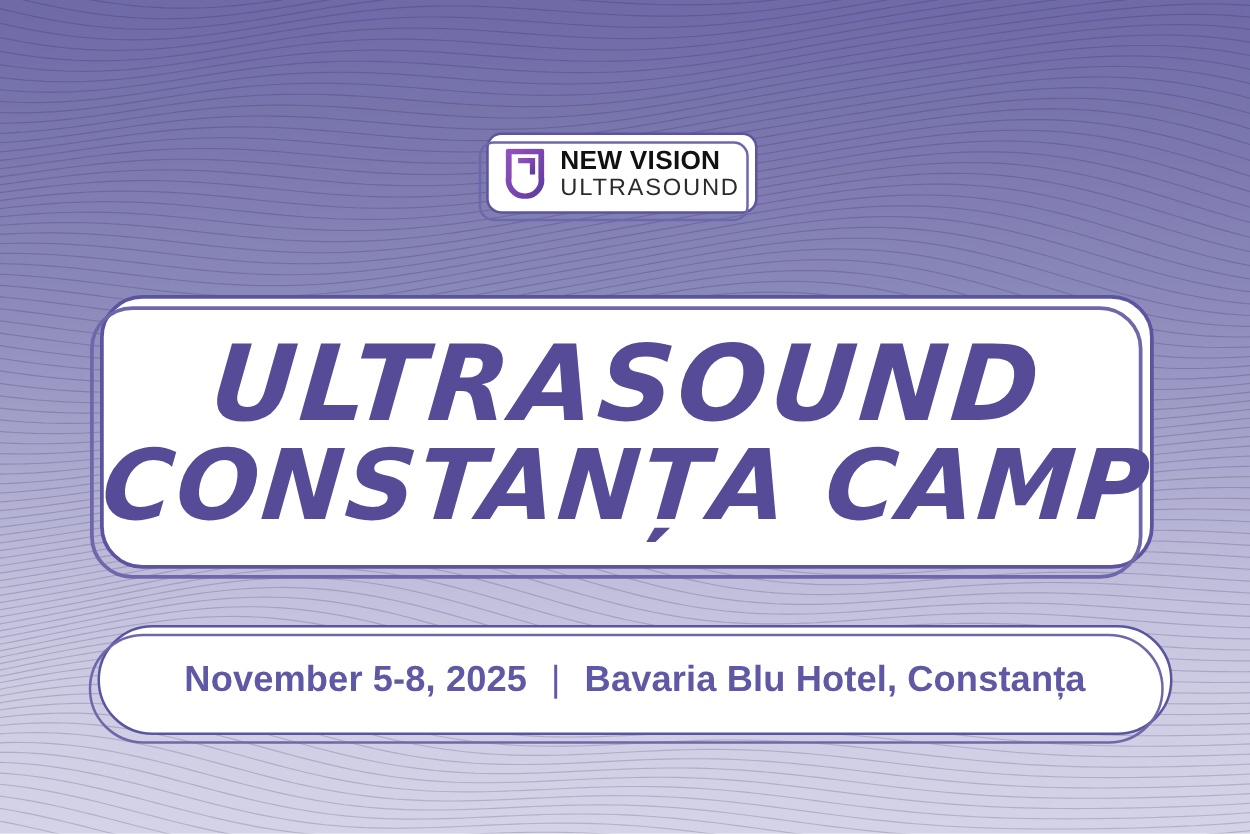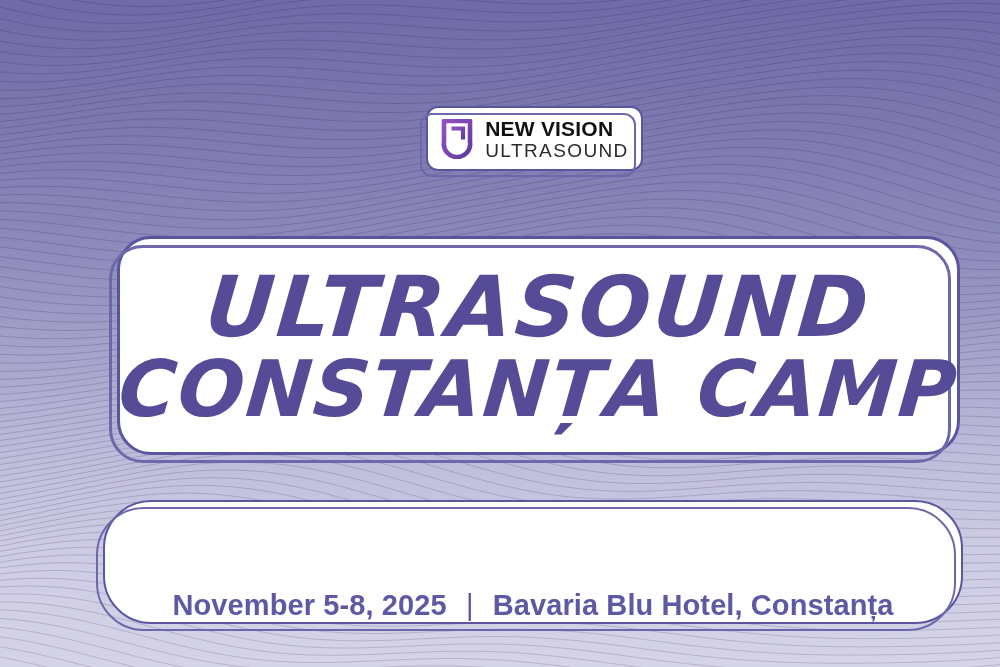--- a/index.html
+++ b/index.html
@@ -51,21 +51,20 @@
         rgba(255,255,255,0.22) 100%);
     pointer-events: none;
   }
 
   
   .card {
     position: absolute;
     background: #ffffff;
     border: 3px solid #5b55a0;
     z-index: 3;
-    margin-left: 37px;
   }
   .card::after {                   
     content: "";
     position: absolute;
     left: -11px;
     top: 6px;
     right: 6px;
     bottom: -11px;
     border: 3px solid #6e68ab;
     border-radius: inherit;
@@ -129,28 +128,28 @@
     text-transform: uppercase;
     white-space: nowrap;
     line-height: 0.94;
     transform: skewX(-5deg);
   }
   #title-line-1 { font-size: 84px; letter-spacing: 3px; }
   #title-line-2 { font-size: 78px; letter-spacing: 2px; margin-top: 6px; }
 
   
   #details-card {
-    left: 66px;
+    left: 78px;
     top: 500px;
     width: 860px;
-    height: 124px;
+    height: 88px;
     border-width: 2px;
     border-radius: 48px;
     display: flex;
-    align-items: flex-end;
+    align-items: center;
     justify-content: center;
   }
   #details-card::after {
     left: -9px; top: 5px; right: 5px; bottom: -9px;
     border-width: 2px;
   }
   #details-text {
     color: #5f58a4;
     font-size: 29px;
     font-weight: 700;

